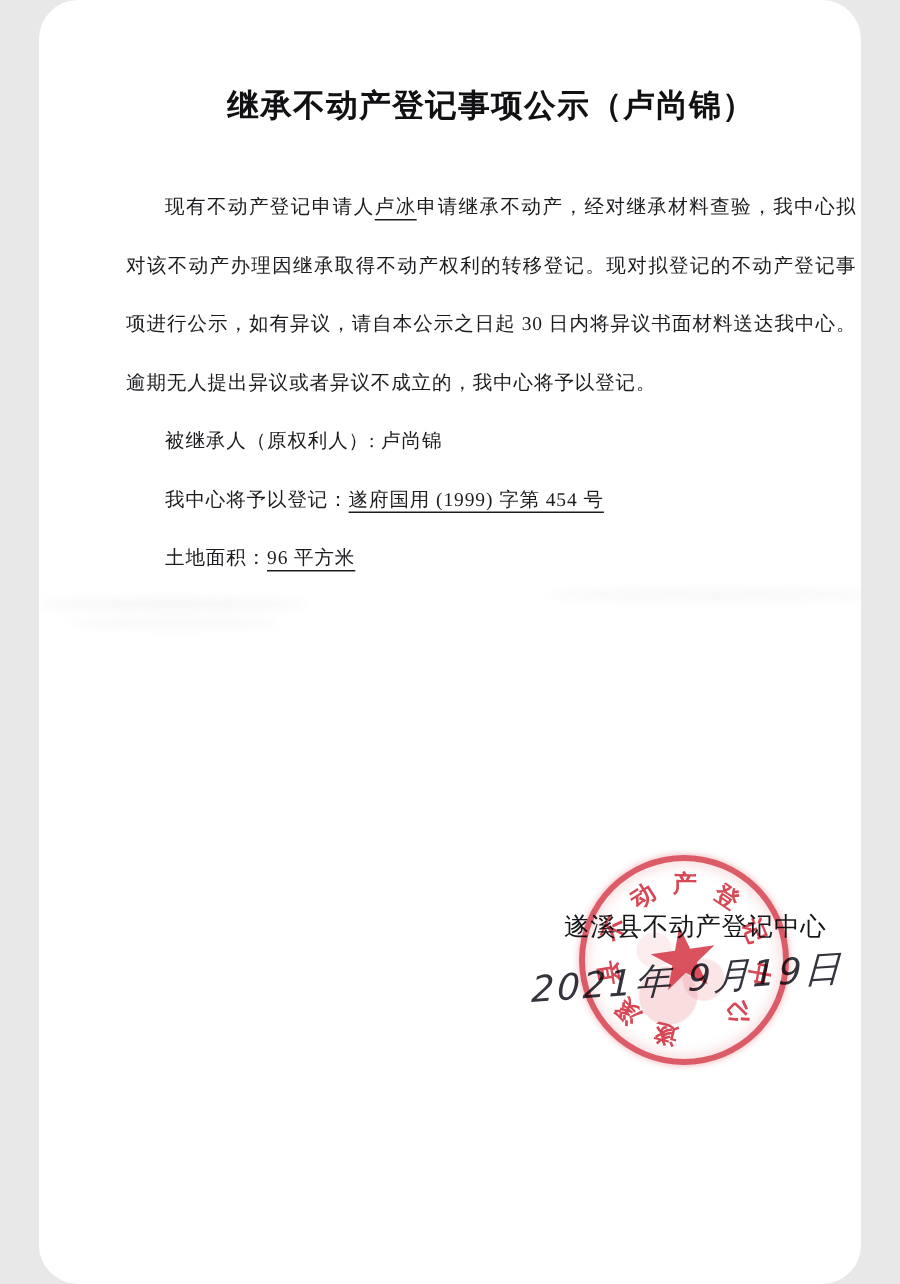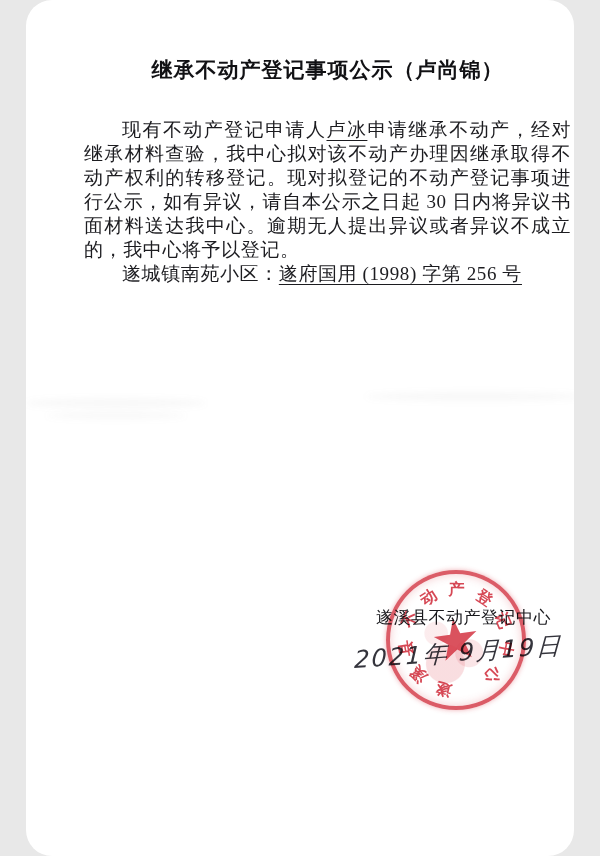--- a/index.html
+++ b/index.html
@@ -25,22 +25,22 @@
     font-family:"Liberation Sans","DejaVu Sans",sans-serif;
     font-weight:700;
     font-size:21px;
     letter-spacing:1px;
     text-align:center;
     margin:8px 0 34px 0;
     color:#111114;
   }
 
   .body-text {
-    font-size:19px;
-    line-height:24px;
+    font-size:13px;
+    line-height:39px;
     letter-spacing:0.6px;
     text-align:justify;
     margin-top:30px;
   }
   .para { text-indent:2em; margin:0; }
   .field-line { text-indent:2em; margin:0; }
   .gap-before { margin-top:29px; }
 
   .u {
     text-decoration:underline;
@@ -112,25 +112,27 @@
   <div class="scan-streak streak-2"></div>
   <div class="scan-streak streak-3"></div>
 
   <div class="content">
 
     <h1 class="doc-title">继承不动产登记事项公示（卢尚锦）</h1>
 
     <div class="body-text">
       <p class="para"><span>现有不动产登记申请人</span><span class="u">卢冰</span><span>申请继承不动产，经对继承材料查验，我中心拟对该不动产办理因继承取得不动产权利的转移登记。现对拟登记的不动产登记事项进行公示，如有异议，请自本公示之日起 30 日内将异议书面材料送达我中心。逾期无人提出异议或者异议不成立的，我中心将予以登记。</span></p>
 
+      <p class="field-line"><span>被继承人（原权利人）: </span><span>卢尚锦</span></p>
 
 
-      <p class="field-line"><span>遂城镇南苑小区：</span><span class="u">遂府国用 (1998) 字第 256 号</span></p>
+      <p class="field-line"><span>我中心将予以登记：</span><span class="u">遂府国用 (1999) 字第 454 号</span></p>
 
 
+      <p class="field-line"><span>土地面积：</span><span class="u">96 平方米</span></p>
 
 
     </div>
   </div>
 
   <div class="sig-org">遂溪县不动产登记中心</div>
   <div class="sig-date">2021年 9月19日</div>
 
   <div class="stamp">
     <div class="stamp-arc">

